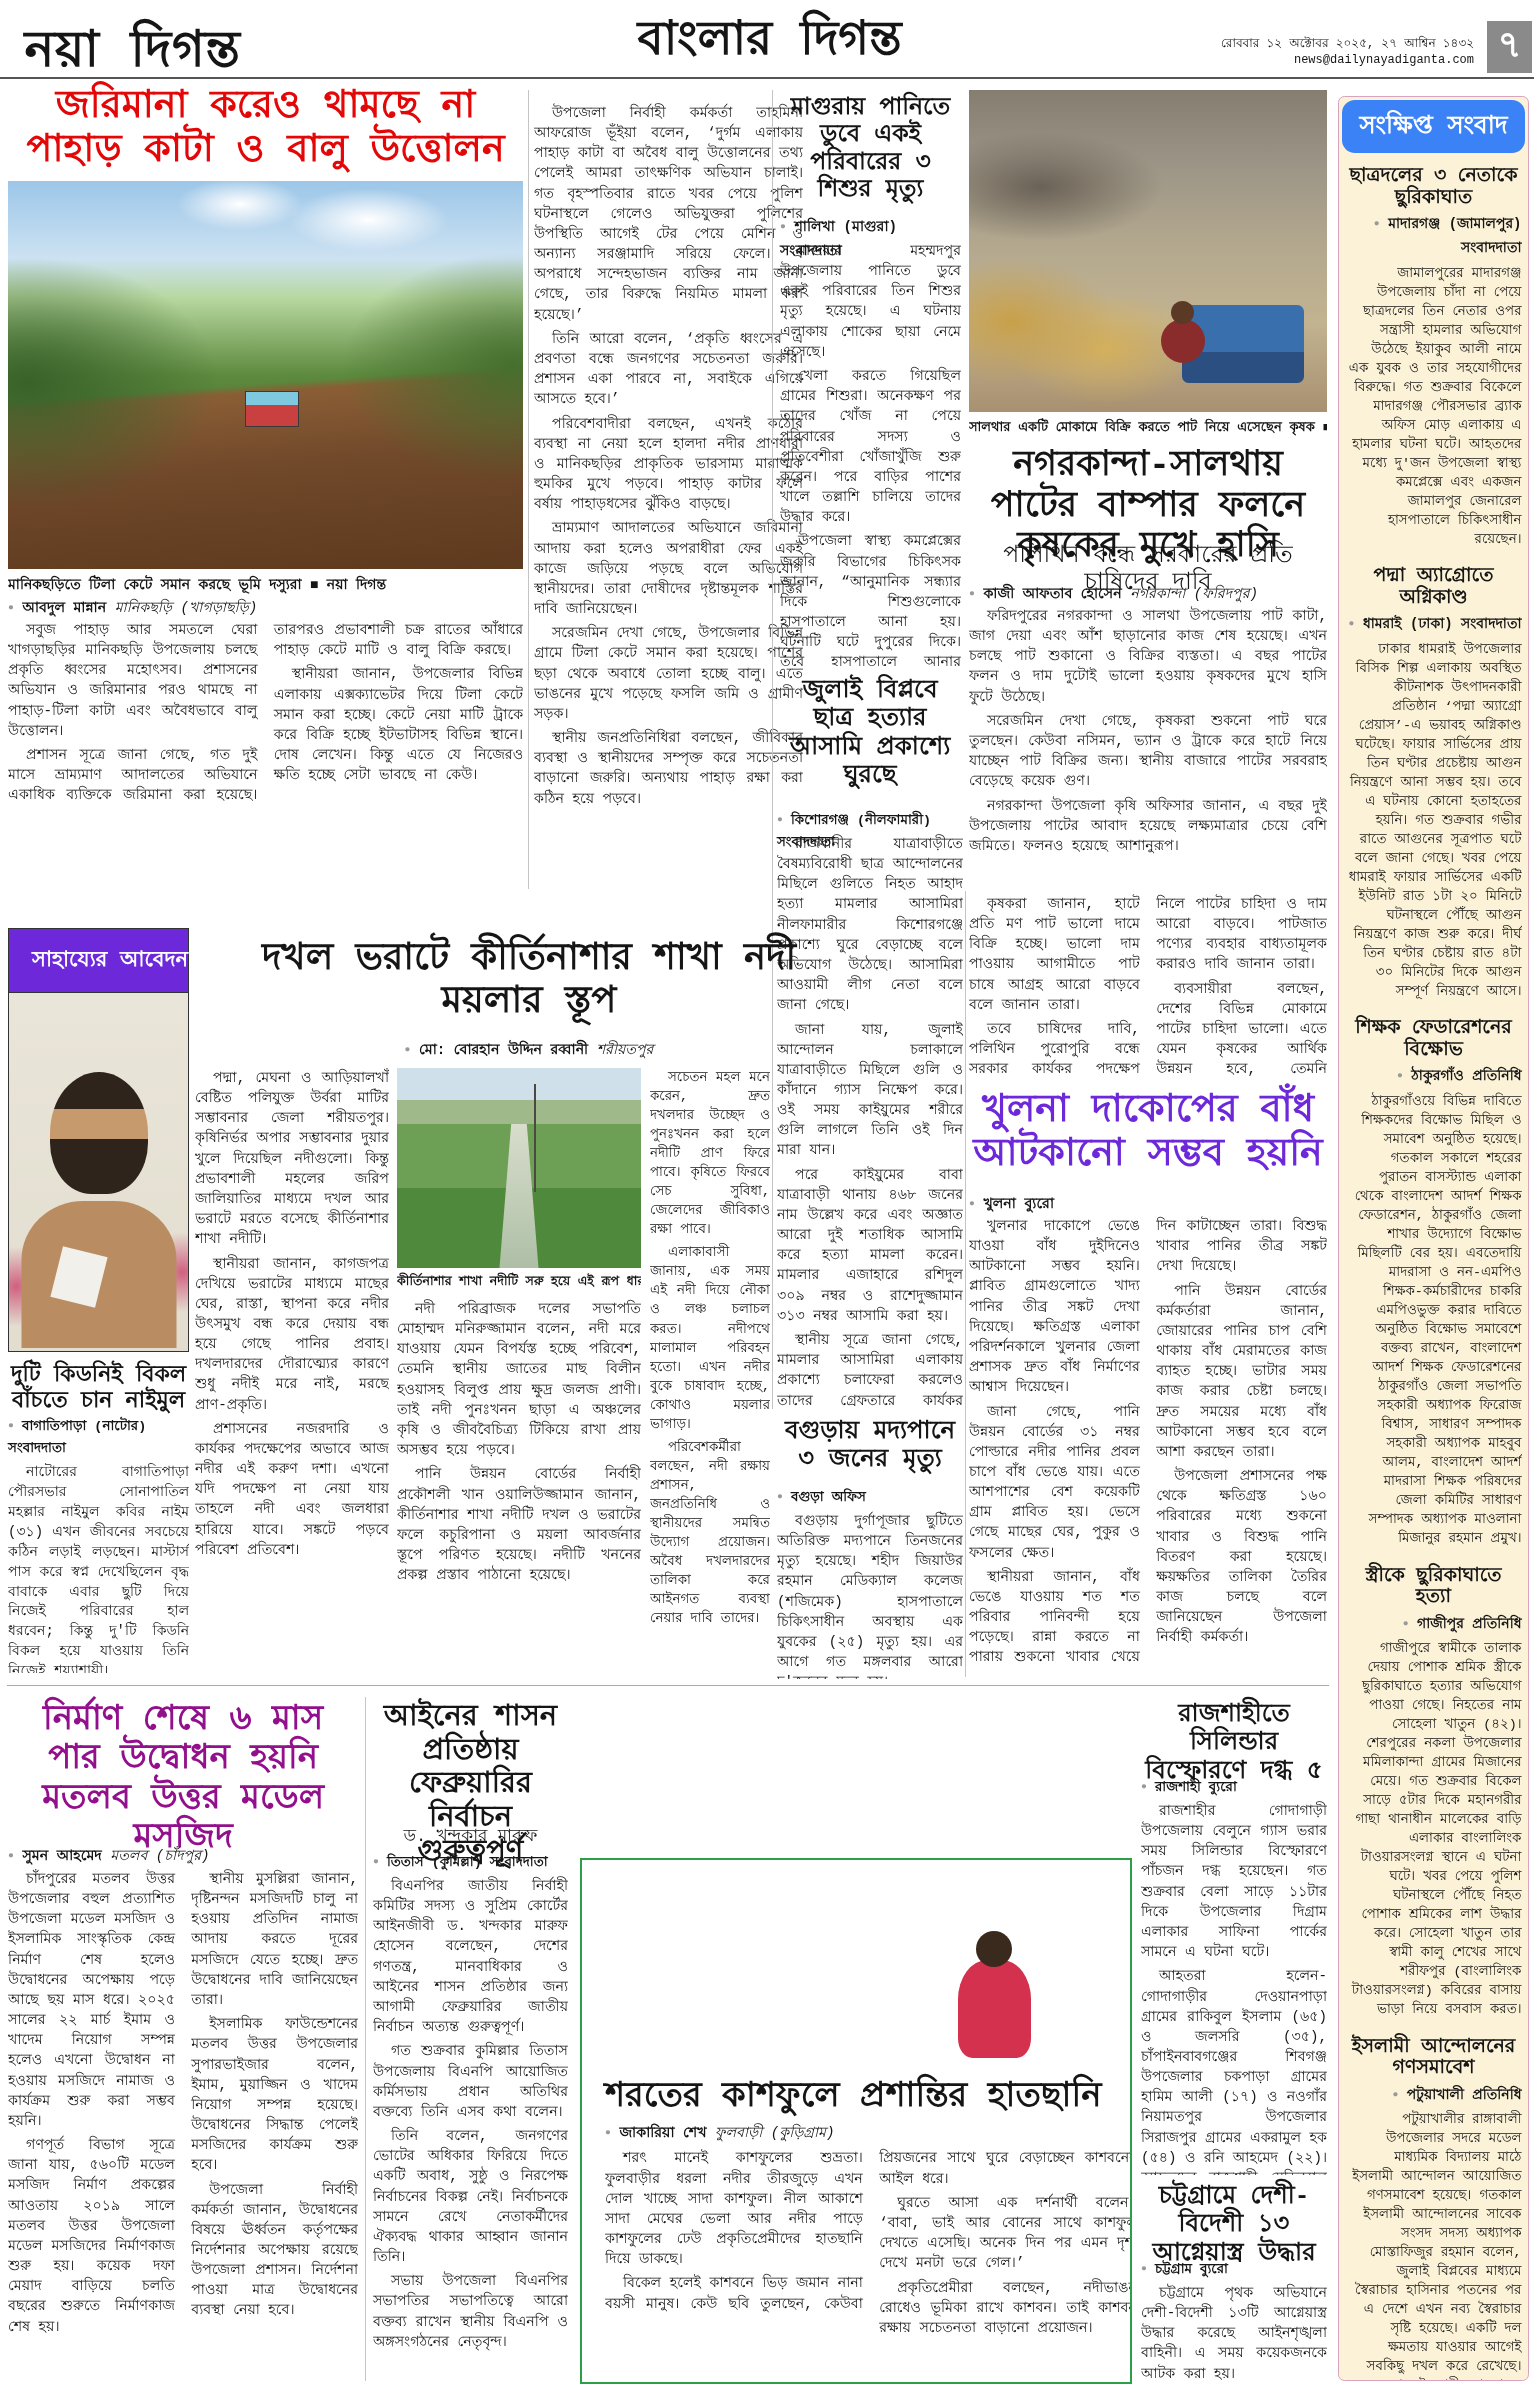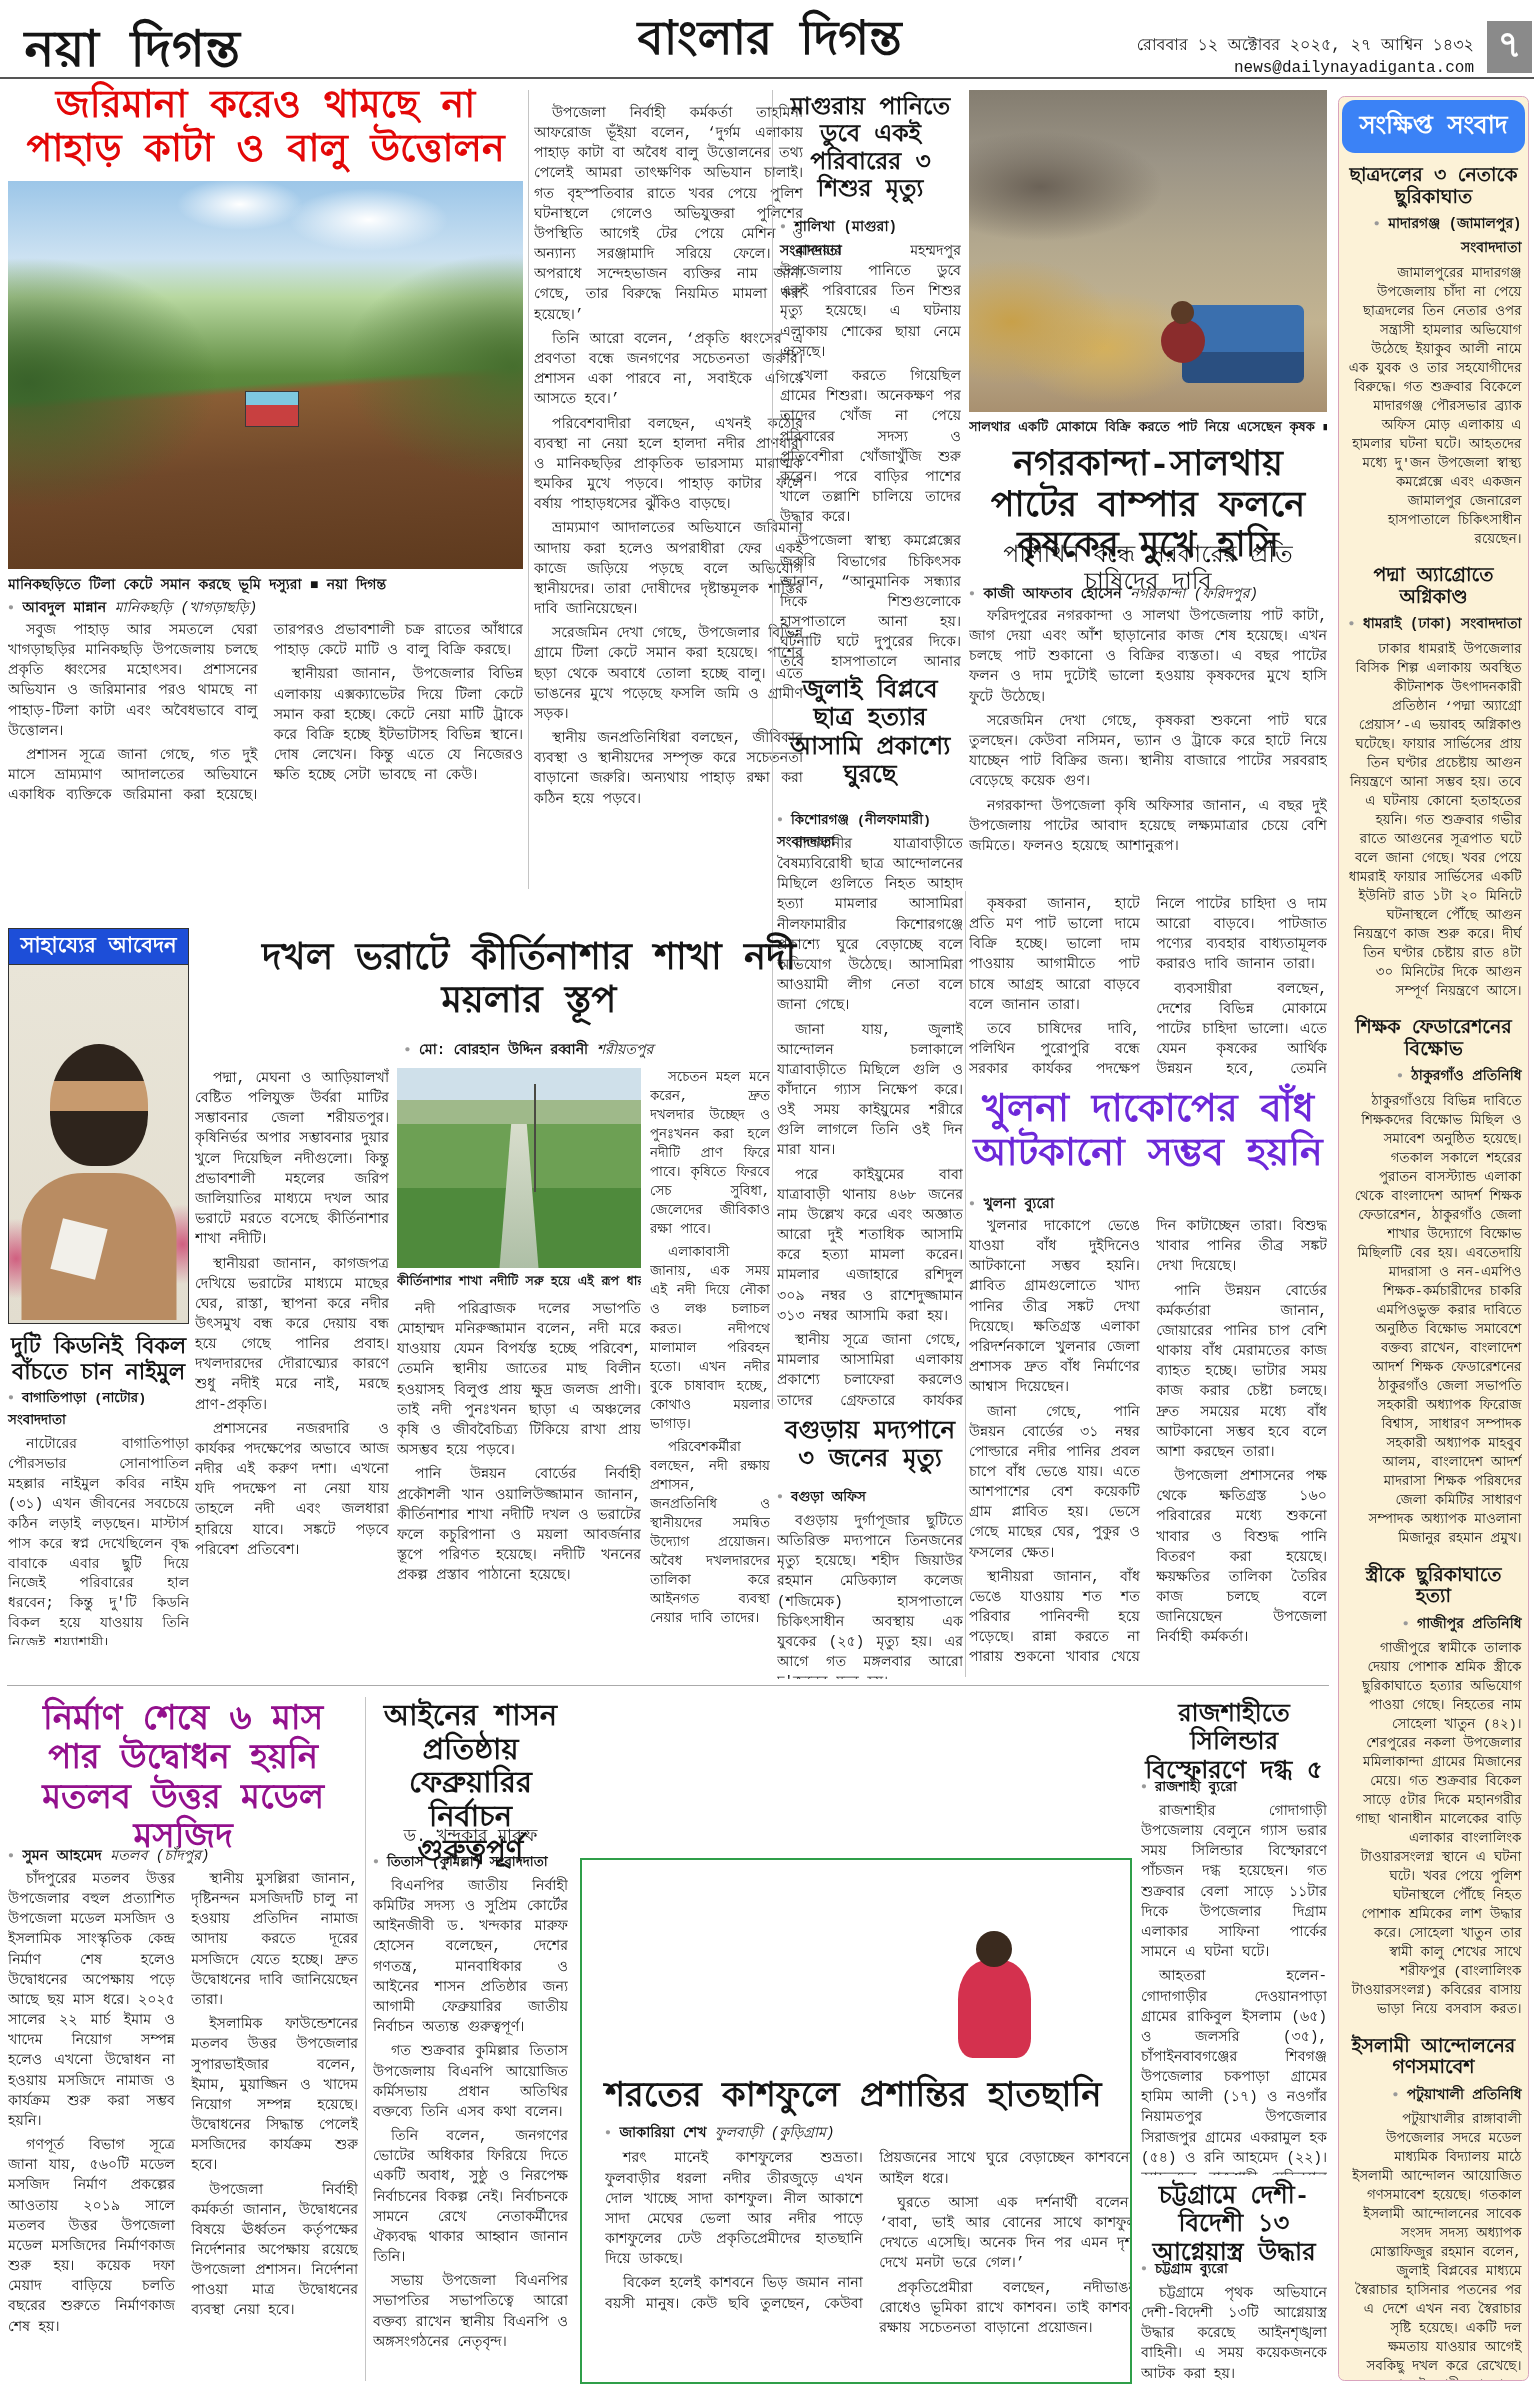--- a/index.html
+++ b/index.html
@@ -20,35 +20,35 @@
   .bp{font-style:italic;}
   .vline{background:#c4c4c4;width:0.8px;}
   .hline{background:#8d8d8d;height:1.6px;}
   .photo{overflow:hidden;position:absolute;}
   
   .masthead{font-size:47px;font-weight:700;}
   .logo{font-size:50px;font-weight:700;letter-spacing:0.8px;position:relative;z-index:1;}
   .logo-sun{position:absolute;width:46px;height:46px;border-radius:50%;
             background:radial-gradient(circle,#ffe242 35%,#ff9c1a 70%,rgba(255,156,26,0) 72%);
             left:70px;top:-11.4px;z-index:-1;}
-  .dateline{font-size:16px;text-align:right;line-height:1.35;}
+  .dateline{font-size:12px;text-align:right;line-height:1.35;}
   .pagenum{background:#8a8a8a;color:#fff;font-size:37px;font-weight:700;
            text-align:center;line-height:52px;}
   
   .sidebar{left:1338px;top:96px;width:191px;height:2285px;background:#fcf2d7;
            border:1.6px solid #d9a3bd;border-radius:6.5px;padding:0 6.5px;box-sizing:border-box;overflow:hidden;}
   .sb-head{background:#3b82f6;color:#fff;font-weight:700;font-size:24.4px;text-align:center;
            border-radius:13px;padding:5.7px 0 7.3px;margin:3.3px -3.3px 1.6px;}
   .sb-item h3{font-size:19px;margin:13px 0 2.4px;text-align:center;line-height:1.15;font-weight:700;}
   .sb-item .byline{text-align:right;font-size:14px;}
   .sb-item .body{text-align:right;font-size:13.4px;}
   .sb-item .body p{text-indent:0;}
   
-  .help-head{background:#1d4ed8;color:#fff;font-weight:700;font-size:21px;text-align:center;
-             padding:0 0;border:0.8px solid #333;}
+  .help-head{background:#6d28d9;color:#fff;font-weight:700;font-size:21px;text-align:right;
+             padding:14px 0;border:0.8px solid #333;}
   
   .greenbox{border:2.4px solid #2f9e49;box-sizing:border-box;}
 </style>
 </head>
 <body>
 
 <div id="page">
 
   <div class="abs" style="left:24.4px;top:11.4px;">
     <div class="logo-sun"></div>

